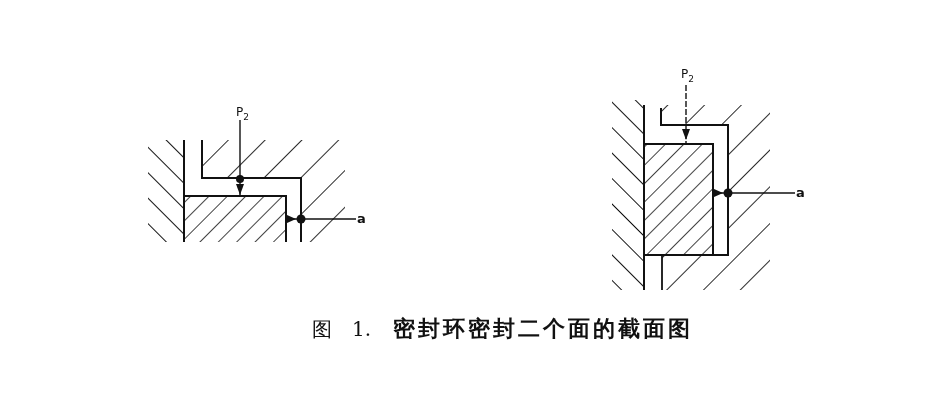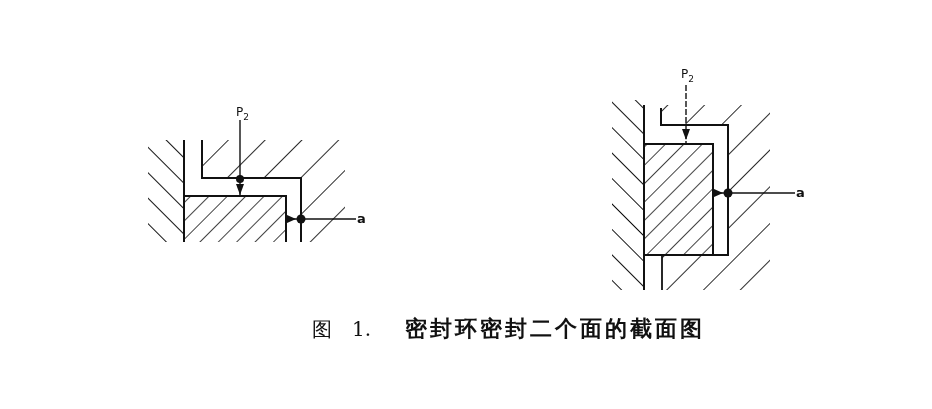--- a/index.html
+++ b/index.html
@@ -5,21 +5,21 @@
     html, body { margin: 0; padding: 0; background: #ffffff; }
     body { width: 932px; height: 409px; position: relative; overflow: hidden; font-family: "DejaVu Serif", serif; }
     #diagram { position: absolute; left: 0; top: 0; width: 932px; height: 409px; }
     .label { font-family: "DejaVu Sans", sans-serif; fill: #111; }
     .caption {
       position: absolute; left: 312px; top: 311px; height: 36px;
       display: flex; align-items: center; color: #111;
     }
     .caption .fig-no { font-family: "DejaVu Serif", serif; font-size: 20px; font-weight: normal; letter-spacing: 6px; margin-right: 14px; }
     .caption .fig-num { font-family: "DejaVu Serif", serif; font-size: 20px; margin-right: 22px; }
-    .caption .fig-title { font-family: "DejaVu Serif", serif; font-size: 22px; font-weight: bold; letter-spacing: 3px; margin-left: 12px; }
+    .caption .fig-title { font-family: "DejaVu Serif", serif; font-size: 22px; font-weight: bold; letter-spacing: 3px; }
   </style>
 </head>
 <body>
 
 <svg id="diagram" viewBox="0 0 932 409" xmlns="http://www.w3.org/2000/svg">
   <defs>
     <pattern id="hatchR" patternUnits="userSpaceOnUse" width="13" height="13" patternTransform="rotate(45)">
       <line x1="0" y1="0" x2="0" y2="13" stroke="#111" stroke-width="1.6"></line>
     </pattern>
     <pattern id="hatchL" patternUnits="userSpaceOnUse" width="18" height="18" patternTransform="rotate(-45)">

